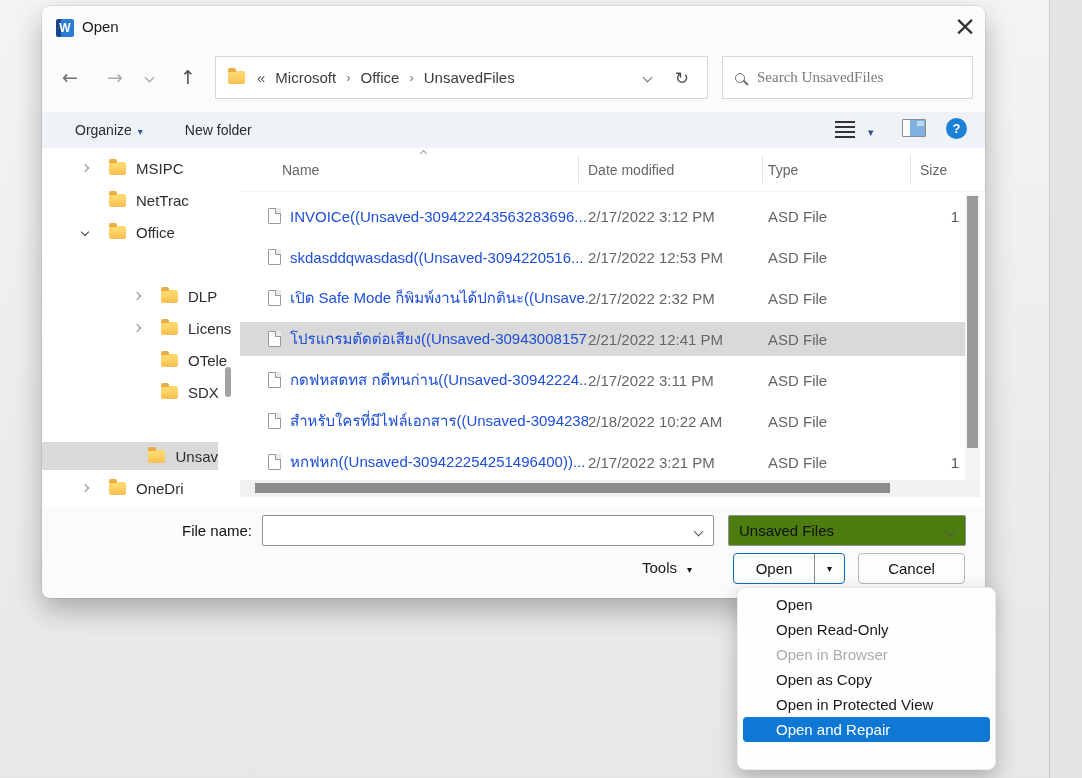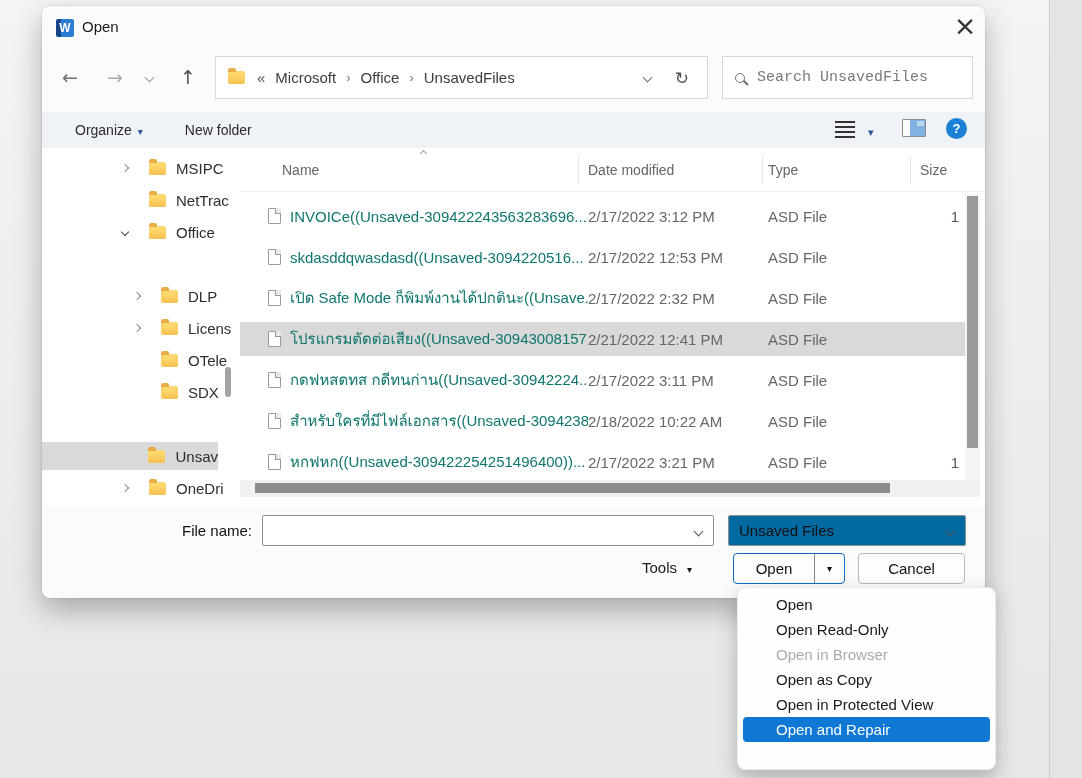--- a/index.html
+++ b/index.html
@@ -29,21 +29,21 @@
   .addressbar{position:absolute;left:173px;top:50px;width:493px;height:43px;background:#fff;border:1px solid #d7d7d7;display:flex;align-items:center;padding:0 12px;font-size:15px;color:#3d3d3d}
   .folder{position:relative;width:17px;height:13px;background:linear-gradient(180deg,#ffd76e 30%,#f6bf4e);border-radius:2px;flex:0 0 auto}
   .folder::before{content:"";position:absolute;top:-3px;left:0;width:8px;height:4px;background:#e8ae45;border-radius:2px 2px 0 0}
   .crumb-overflow{margin:0 10px 0 12px;color:#555}
   .crumb-sep{padding:0 10px;color:#777;font-size:13px}
   .addr-chev{margin-left:auto;width:7px;height:7px;border-color:#6d6d6d}
   .refresh{margin:0 6px 0 24px;font-size:17px;color:#4f4f4f}
   .searchbox{position:absolute;left:680px;top:50px;width:251px;height:43px;background:#fff;border:1px solid #d7d7d7;display:flex;align-items:center;padding:0 12px}
   .mag{position:relative;width:10px;height:10px;border:1.6px solid #6f6f6f;border-radius:50%;flex:0 0 auto}
   .mag::after{content:"";position:absolute;width:6px;height:1.6px;background:#6f6f6f;transform:rotate(45deg);right:-5px;bottom:-2px}
-  .searchbox input{border:none;outline:none;background:transparent;font-size:15px;margin-left:12px;width:200px;color:#444;font-family:Liberation Mono, monospace}
+  .searchbox input{border:none;outline:none;background:transparent;font-size:15px;margin-left:12px;width:200px;color:#444;font-family:Liberation Serif, serif}
   .searchbox input::placeholder{color:#797979}
 
   
   .cmdbar{position:absolute;left:0;top:106px;width:100%;height:36px;background:#eff3f7;display:flex;align-items:center;font-size:14px;color:#2b2b2b}
   .organize{margin-left:33px}
   .newfolder{margin-left:42px}
   .caret{font-size:10px;color:#2b5797;margin-left:6px}
   .view-lines{position:absolute;left:793px;top:115px;width:20px;height:2.4px;background:#333;box-shadow:0 5px 0 #333,0 10px 0 #333,0 15px 0 #333}
   .view-caret{position:absolute;left:826px;top:120px;font-size:11px;color:#2b5797}
   .panes-icon{position:absolute;left:860px;top:113px;width:24px;height:18px;border:1px solid #8c8c8c;background:linear-gradient(90deg,#ffffff 0 34%,#7fb2e0 34%);border-radius:1px}
@@ -51,48 +51,48 @@
   .help-icon{position:absolute;left:904px;top:112px;width:21px;height:21px;border-radius:50%;background:#1c80d6;color:#fff;font-size:13px;font-weight:bold;text-align:center;line-height:21px}
 
   
   .body{position:absolute;left:0;top:142px;width:100%;height:358px;background:#fff}
   .sidebar{position:absolute;left:0;top:0;width:198px;height:100%;overflow:hidden}
   .sit{position:absolute;left:0;height:28px;display:flex;align-items:center;font-size:15px;color:#2e2e2e;width:198px}
   .sit .tchev{width:16px;display:flex;justify-content:center}
   .sit .tchev .chev{width:6px;height:6px;border-width:1.4px;border-color:#8a8a8a}
   .sit .tchev .chev.down{border-color:#3f3f3f}
   .sit .folder{margin-left:16px;margin-right:10px}
-  .sit.lvl1{padding-left:75px}
+  .sit.lvl1{padding-left:35px}
   .sit.lvl2{padding-left:87px}
   .sit.selected{background:#d9d9d9;width:176px}
   .side-thumb{position:absolute;left:183px;top:219px;width:6px;height:30px;background:#a3a3a3;border-radius:3px}
 
   .filelist{position:absolute;left:198px;top:0;width:745px;height:100%}
   .lheader{position:relative;height:44px;display:grid;grid-template-columns:306px 180px 150px auto;align-items:center;padding-left:42px;font-size:14px;color:#666;border-bottom:1px solid #f0f0f0}
   .lheader .hsep{position:absolute;top:7px;width:1px;height:28px;background:#e4e4e4}
   .sort-caret{position:absolute;left:181px;top:3px;width:5px;height:5px;border-width:1.3px;border-color:#9a9a9a}
   .hsize{padding-left:2px}
   .row{position:absolute;left:0;width:725px;height:34px;display:grid;grid-template-columns:22px 298px 180px 150px auto;align-items:center;padding-left:28px;font-size:15px}
   .row.selected{background:#d9d9d9}
   .doc{position:relative;width:13px;height:16px;background:#fff;border:1px solid #9a9a9a;border-radius:1px}
   .doc::after{content:"";position:absolute;top:-1px;right:-1px;width:5px;height:5px;background:#e9e9e9;border-left:1px solid #9a9a9a;border-bottom:1px solid #9a9a9a}
-  .c-name{color:#0f766e;white-space:nowrap;overflow:hidden}
+  .c-name{color:#1d4ed8;white-space:nowrap;overflow:hidden}
   .c-date,.c-type{color:#666;white-space:nowrap}
   .c-size{color:#555;text-align:right;padding-right:6px;overflow:hidden;white-space:nowrap}
   .vtrack{position:absolute;left:725px;top:46px;width:15px;height:290px;background:#f5f5f5}
   .vthumb{position:absolute;left:727px;top:48px;width:11px;height:252px;background:#9b9b9b}
   .htrack{position:absolute;left:0;top:332px;width:740px;height:17px;background:#f1f1f1}
   .hthumb{position:absolute;left:15px;top:335px;width:635px;height:10px;background:#8b8b8b}
 
   
   .fname-label{position:absolute;left:40px;top:516px;width:170px;text-align:right;font-size:15px;color:#111}
   .fname-wrap{position:absolute;left:220px;top:509px;width:452px;height:31px;background:#fff;border:1px solid #8f8f8f;border-radius:2px}
   .fname-wrap input{width:420px;height:100%;border:none;outline:none;font-size:15px;padding-left:8px;color:#111;background:transparent;font-family:inherit}
   .combo-chev{position:absolute;right:11px;top:12px;width:7px;height:7px;border-color:#555}
-  .filetype{position:absolute;left:686px;top:509px;width:238px;height:31px;background:#0369a1;border:1px solid #8f8f8f;border-radius:2px;font-size:15px;color:#111;line-height:29px;padding-left:10px}
+  .filetype{position:absolute;left:686px;top:509px;width:238px;height:31px;background:#4d7c0f;border:1px solid #8f8f8f;border-radius:2px;font-size:15px;color:#111;line-height:29px;padding-left:10px}
   .tools{position:absolute;left:600px;top:553px;font-size:15px;color:#1a1a1a}
   .tools .caret{color:#1a1a1a;margin-left:10px}
   .open-btn{position:absolute;left:691px;top:547px;width:112px;height:31px;background:#fdfdfd;border:1.5px solid #0f6cbd;border-radius:4px;display:flex;align-items:center;font-size:15px;color:#111}
   .open-btn .main{width:80px;text-align:center}
   .open-btn .divider{width:1px;height:29px;background:#8a8a8a}
   .open-btn .arrow{flex:1;text-align:center;font-size:10px;color:#111}
   .cancel-btn{position:absolute;left:816px;top:547px;width:107px;height:31px;background:#fdfdfd;border:1px solid #b9b9b9;border-radius:4px;text-align:center;line-height:29px;font-size:15px;color:#111}
 
   
   .menu{position:absolute;left:737px;top:587px;width:259px;height:183px;background:#fefefe;border:1px solid #ececec;border-radius:8px;box-shadow:0 8px 20px rgba(0,0,0,.25);padding-top:4px;z-index:10}

